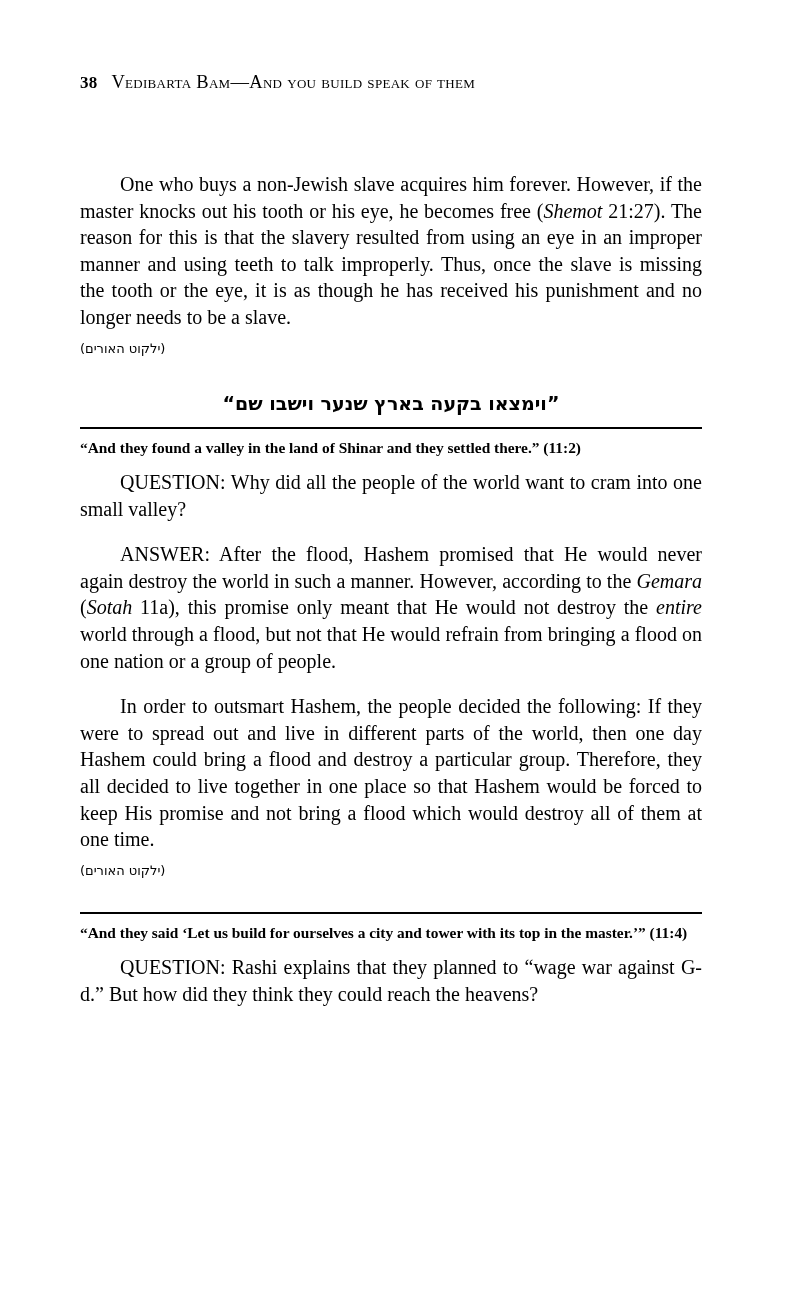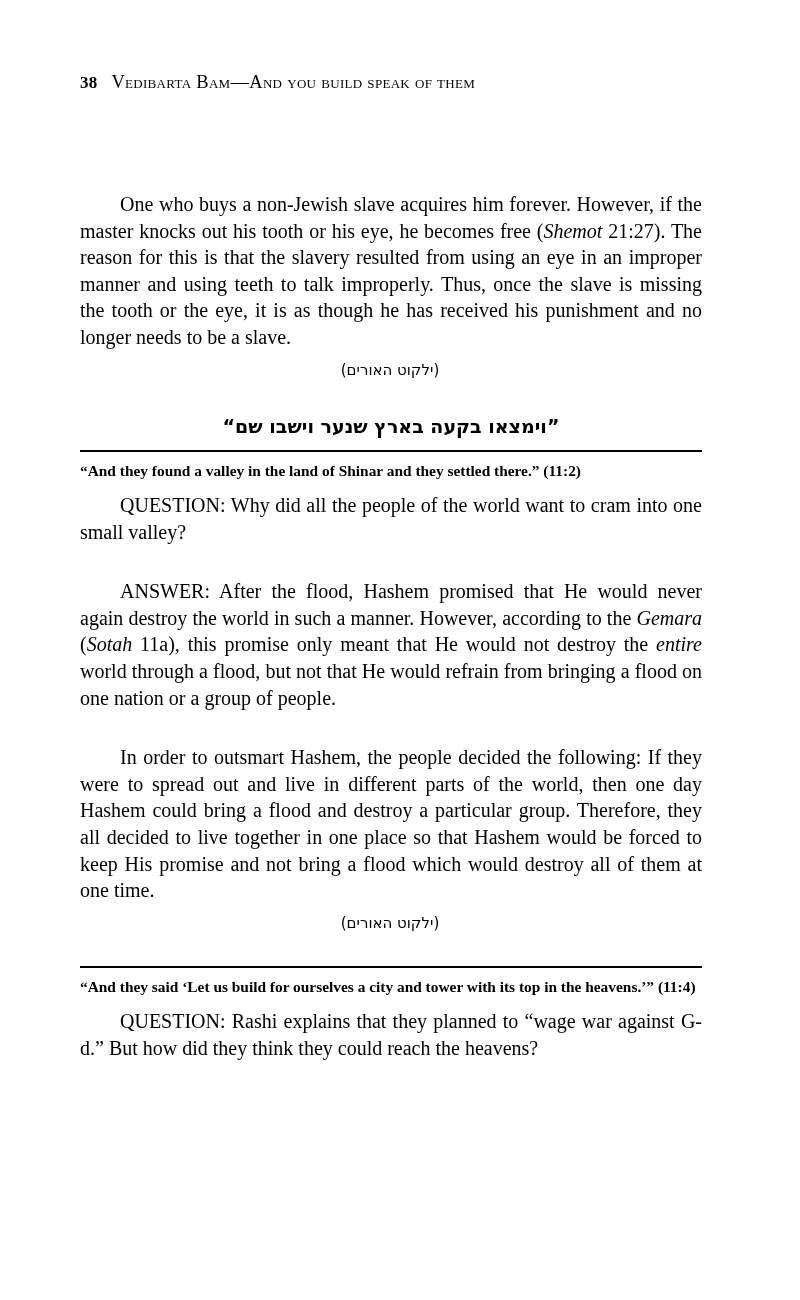--- a/index.html
+++ b/index.html
@@ -20,21 +20,21 @@
     width: 800px;
     height: 1300px;
     box-sizing: border-box;
     padding: 72px 98px 0 80px;
   }
   
   .running-head {
     display: flex;
     align-items: baseline;
     gap: 14px;
-    margin-bottom: 98px;
+    margin-bottom: 78px;
     white-space: nowrap;
   }
   .folio {
     font-family: "Liberation Serif", serif;
     font-weight: bold;
     font-size: 17px;
     letter-spacing: 0.2px;
   }
   .head-title {
     font-family: "Liberation Serif", serif;
@@ -46,28 +46,28 @@
   p.body {
     font-size: 20px;
     line-height: 26.6px;
     text-align: justify;
     text-justify: inter-word;
     margin: 0 0 3px 0;
     text-indent: 40px;
     -webkit-hyphens: none;
     hyphens: none;
   }
-  p.gap { margin-top: 33px; }
+  p.gap { margin-top: 19px; }
   .it { font-style: italic; }
   
   .source {
     direction: rtl;
-    text-align: center;
+    text-align: left;
     font-family: "DejaVu Sans", sans-serif;
-    font-size: 15px;
+    font-size: 13px;
     margin: 10px 0 0 0;
     padding-right: 2px;
   }
   
   .section {
     margin-top: 34px;
   }
   .heb-verse {
     direction: rtl;
     text-align: center;
@@ -114,18 +114,18 @@
 
     <p class="body gap"><span>ANSWER: After the flood, Hashem promised that He would never again destroy the world in such a manner. However, according to the </span><span class="it">Gemara</span><span> (</span><span class="it">Sotah</span><span> 11a), this promise only meant that He would not destroy the </span><span class="it">entire</span><span> world through a flood, but not that He would refrain from bringing a flood on one nation or a group of people.</span></p>
 
     <p class="body gap">In order to outsmart Hashem, the people decided the following: If they were to spread out and live in different parts of the world, then one day Hashem could bring a flood and destroy a particular group. Therefore, they all decided to live together in one place so that Hashem would be forced to keep His promise and not bring a flood which would destroy all of them at one time.</p>
 
     <p class="source">(ילקוט האורים)</p>
   </div>
 
   <div class="section">
     <div class="rule"></div>
-    <div class="eng-verse">“And they said ‘Let us build for ourselves a city and tower with its top in the heavens.’” (11:4)</div>
+    <div class="eng-verse">“And they said ‘Let us build for ourselves a city and tower with its top in the master.’” (11:4)</div>
 
     <p class="body qa-gap">QUESTION: Rashi explains that they planned to “wage war against G-d.” But how did they think they could reach the heavens?</p>
   </div>
 
 </div>
 
 </body></html>

